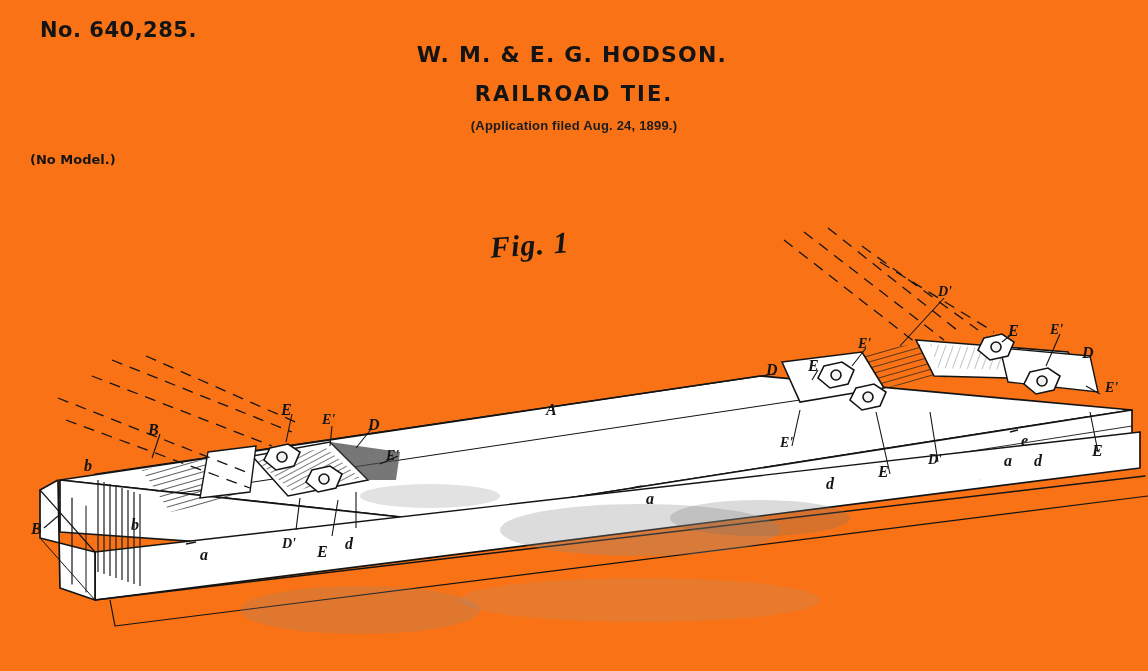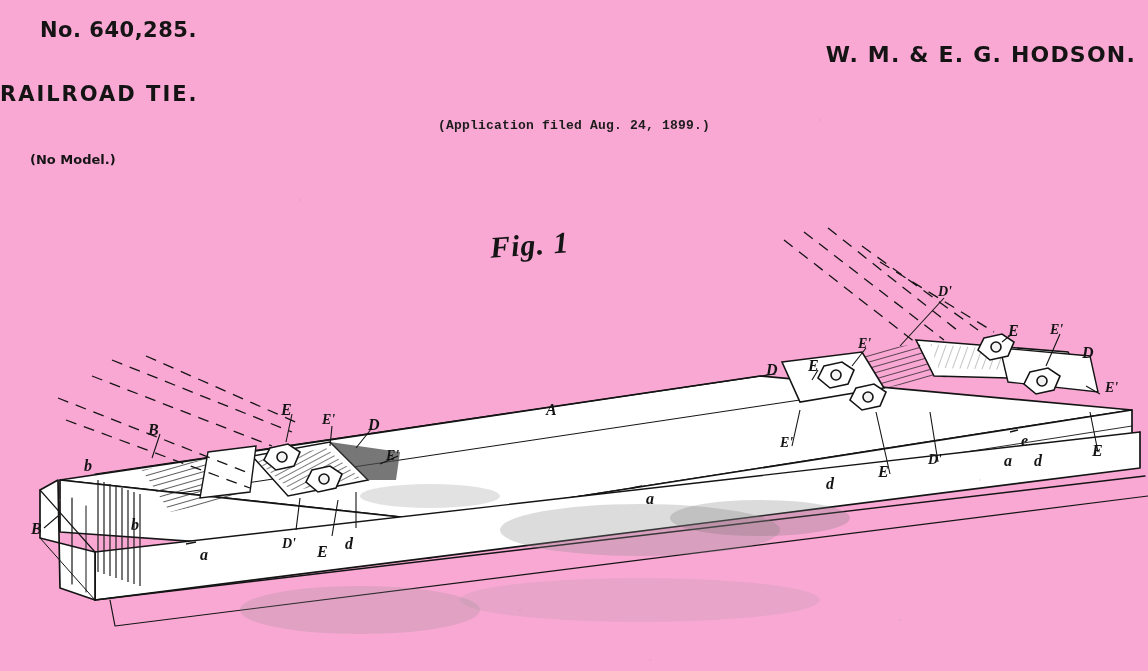--- a/index.html
+++ b/index.html
@@ -13,21 +13,21 @@
     position: relative;
     overflow: hidden;
     font-family: "Liberation Serif", serif;
     color: #1a1a1a;
   }
   .page {
     position: absolute;
     left: 0; top: 0;
     width: 1148px;
     height: 671px;
-    background: #f9a8d4;
+    background: #f97316;
   }
 
   
   .hdr-patno {
     position: absolute;
     left: 40px;
     top: 18px;
     font-family: "DejaVu Sans", sans-serif;
     font-weight: 700;
     font-size: 21px;
@@ -39,45 +39,46 @@
     right: 68px;
     top: 18px;
     font-family: "DejaVu Sans", sans-serif;
     font-weight: 700;
     font-size: 21px;
     letter-spacing: 0.3px;
     color: #141414;
   }
   .hdr-inventors {
     position: absolute;
-    left: 0; right: 12px;
+    left: 0; right: 4px;
     top: 42px;
-    text-align: right;
+    text-align: center;
     font-family: "DejaVu Sans", sans-serif;
     font-weight: 700;
     font-size: 22px;
     letter-spacing: 1.2px;
     color: #141414;
   }
   .hdr-title {
     position: absolute;
     left: 0; right: 0;
     top: 82px;
+    text-align: center;
     font-family: "DejaVu Sans", sans-serif;
     font-weight: 700;
     font-size: 21px;
     letter-spacing: 2px;
     color: #141414;
   }
   .hdr-application {
     position: absolute;
     left: 0; right: 0;
     top: 118px;
     text-align: center;
-    font-family: Liberation Mono, monospace;
+    font-family: Liberation Sans, sans-serif;
     font-weight: 700;
     font-size: 13px;
     letter-spacing: 0.2px;
     color: #1c1c1c;
   }
   .hdr-nomodel {
     position: absolute;
     left: 30px;
     top: 152px;
     font-family: "DejaVu Sans", sans-serif;

